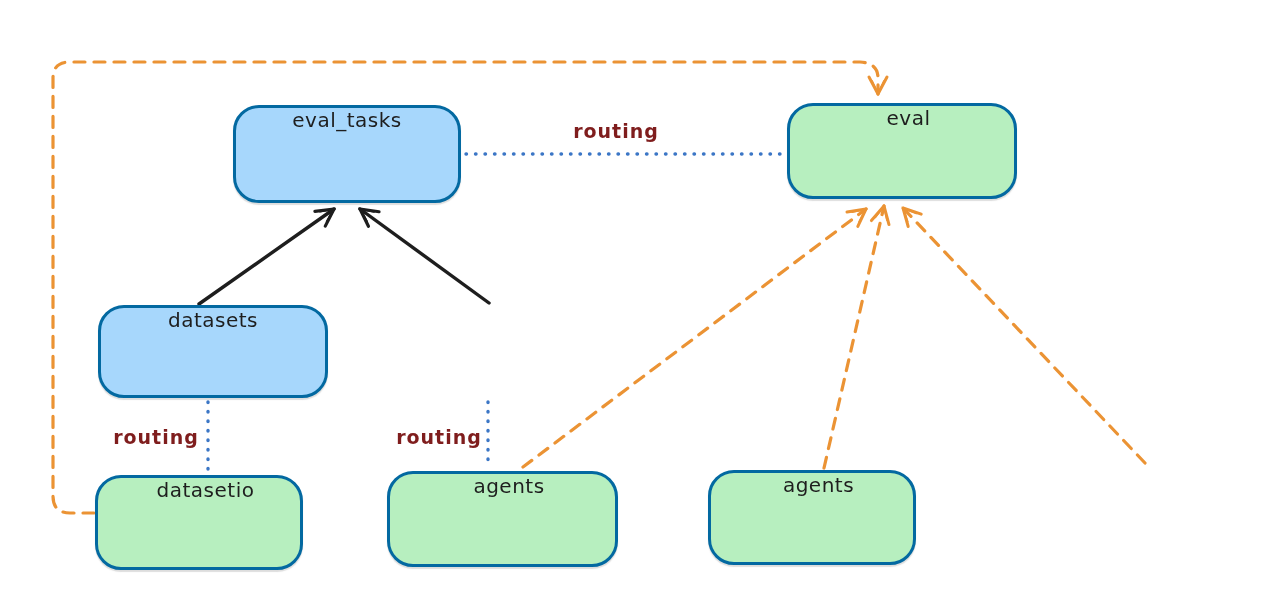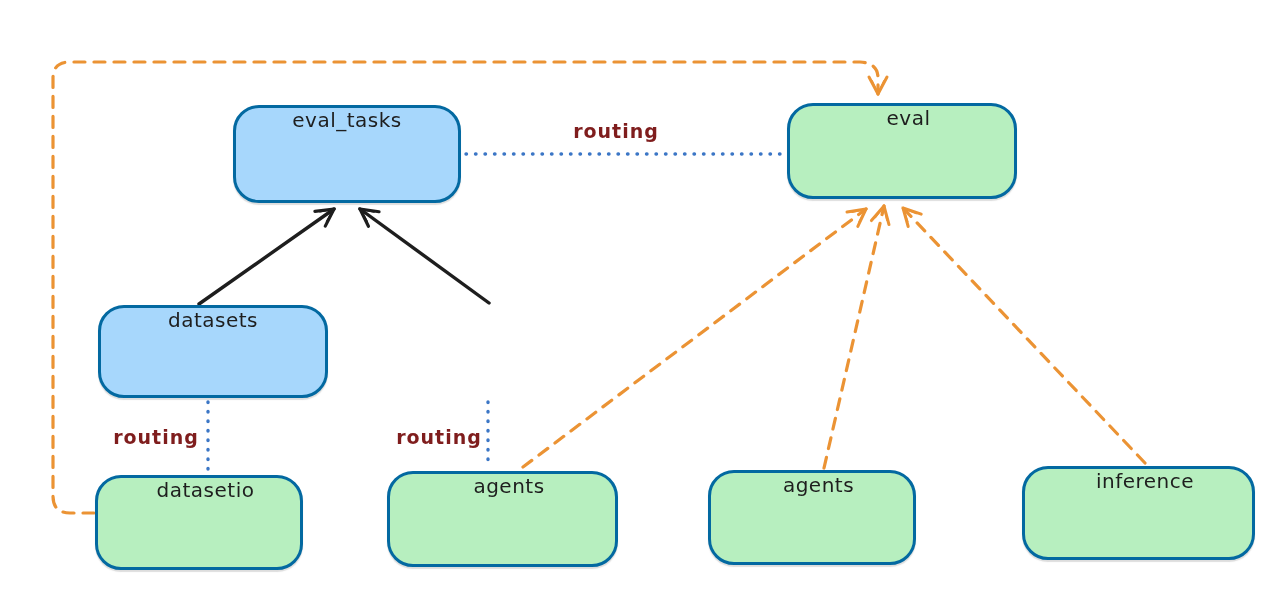--- a/index.html
+++ b/index.html
@@ -102,21 +102,18 @@
   </div>
   <div class="node node-green n-datasetio">
     <span>datasetio</span>
   </div>
   <div class="node node-green n-scoring">
     <span>agents</span>
   </div>
   <div class="node node-green n-agents">
     <span>agents</span>
   </div>
-  <div class="node node-green n-inference">
-    <span>inference</span>
-  </div>
 
   <div class="edge-label l-routing-top">routing</div>
   <div class="edge-label l-routing-left">routing</div>
   <div class="edge-label l-routing-mid">routing</div>
 
 </div>
 
 </body></html>

